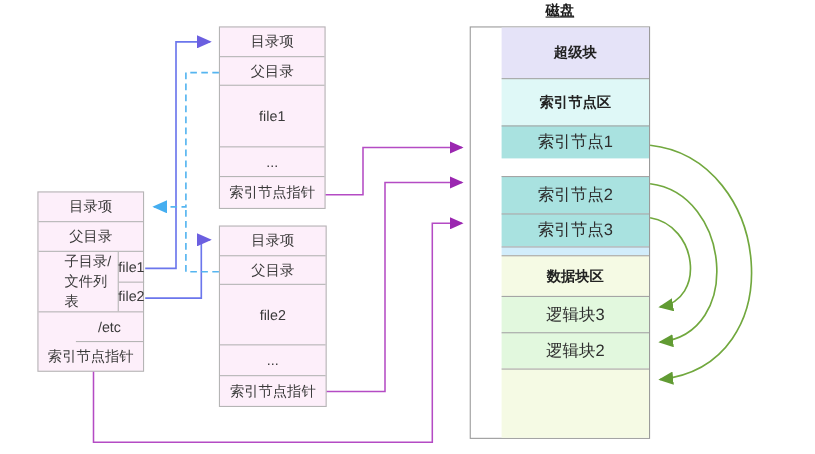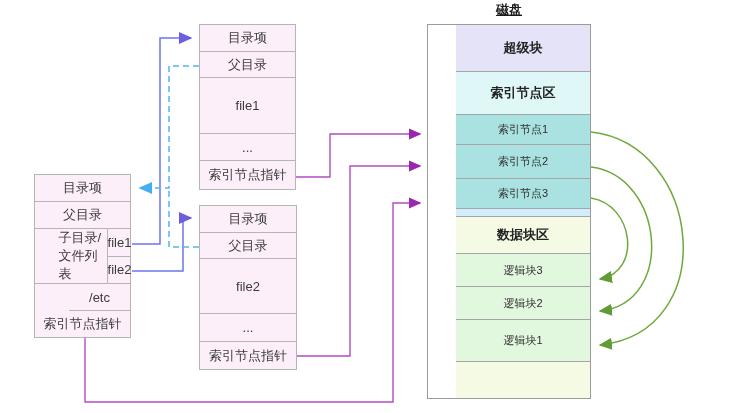--- a/index.html
+++ b/index.html
@@ -28,21 +28,21 @@
   .split .rcell{
     flex:1;display:flex;align-items:center;justify-content:center;box-sizing:border-box;
   }
   .split .rcell.first{border-bottom:1px solid #b5b5b5;}
   
   .disk{
     border:1px solid #9b9b9b;box-sizing:border-box;display:flex;flex-direction:column;
   }
   .dsec{
     display:flex;align-items:center;justify-content:center;box-sizing:border-box;
-    border-top:1px solid #a5a5a5;flex:0 0 auto;font-size:11px;color:#2e2e2e;
+    border-top:1px solid #a5a5a5;flex:0 0 auto;font-size:15px;color:#2e2e2e;
   }
   .dsec.nb{border-top:none;}
   .dsec.hdr{font-size:13px;font-weight:bold;color:#222;}
   .title{
     font-size:13px;font-weight:bold;color:#1c1c1c;text-align:center;text-decoration:underline;
   }
   svg.overlay{position:absolute;left:0;top:0;pointer-events:none;}
 </style>
 </head>
 <body>
@@ -79,27 +79,26 @@
     <div class="prow" style="height:26px;">父目录</div>
     <div class="prow" style="height:55px;">file2</div>
     <div class="prow" style="height:28px;">...</div>
     <div class="prow" style="height:27px;">索引节点指针</div>
   </div>
 
   <div class="abs disk" style="left:427px;top:24px;width:164px;height:375px;padding-left:28px;">
     <div class="dsec hdr nb" style="height:46px;background:#e5e3f8;">超级块</div>
     <div class="dsec hdr" style="height:43px;background:#dff8f7;">索引节点区</div>
     <div class="dsec" style="height:30px;background:#a9e2e0;">索引节点1</div>
-    <div class="dsec" style="height:34px;background:#a9e2e0;">索引节点2</div>
+    <div class="dsec" style="height:34px;background:#a9e2e0;margin-top:16px;">索引节点2</div>
     <div class="dsec" style="height:30px;background:#a9e2e0;">索引节点3</div>
     <div class="dsec" style="height:8px;background:#d2edfb;"></div>
     <div class="dsec hdr" style="height:37px;background:#f5fae4;">数据块区</div>
     <div class="dsec" style="height:33px;background:#e2f8de;">逻辑块3</div>
     <div class="dsec" style="height:33px;background:#e2f8de;">逻辑块2</div>
-    <div class="dsec" style="height:42px;background:#e2f8de;">逻辑块1</div>
     <div class="dsec" style="flex:1;background:#f5fae4;"></div>
   </div>
 
   <svg class="overlay" width="741" height="413" viewBox="0 0 741 413">
     <defs>
       <marker id="ar-blue" markerWidth="9" markerHeight="8" refX="8" refY="4" orient="auto">
         <path d="M0,0 L9,4 L0,8 z" fill="#6b5fe0"></path>
       </marker>
       <marker id="ar-sky" markerWidth="9" markerHeight="8" refX="8" refY="4" orient="auto">
         <path d="M0,0 L9,4 L0,8 z" fill="#45aef0"></path>

